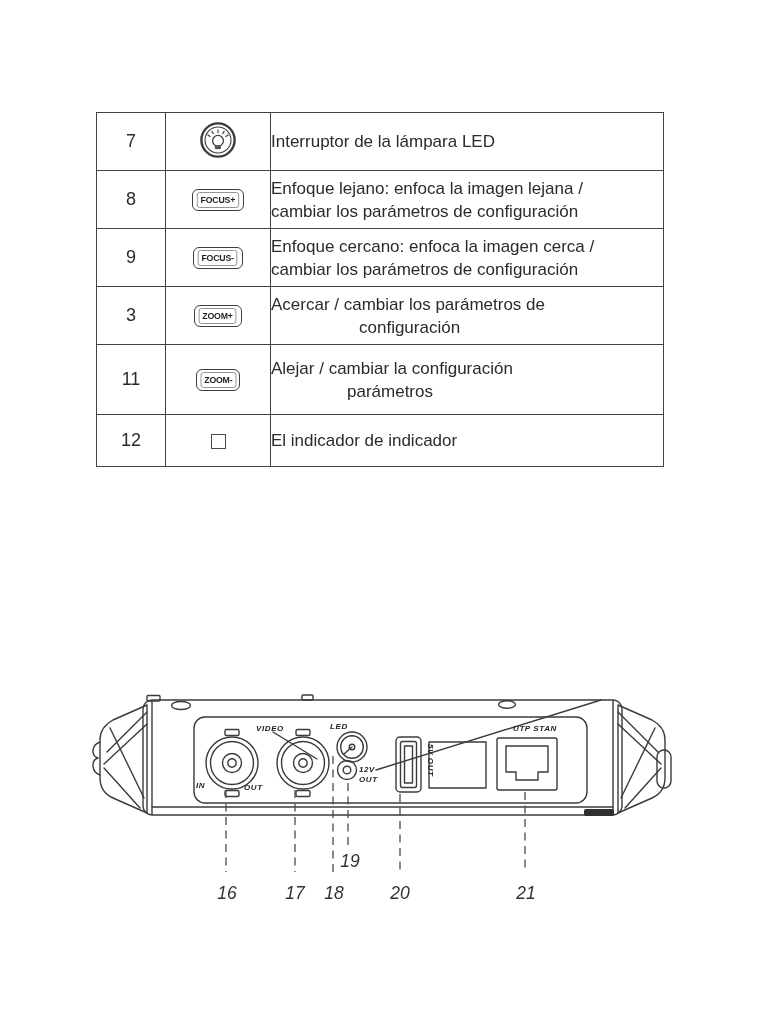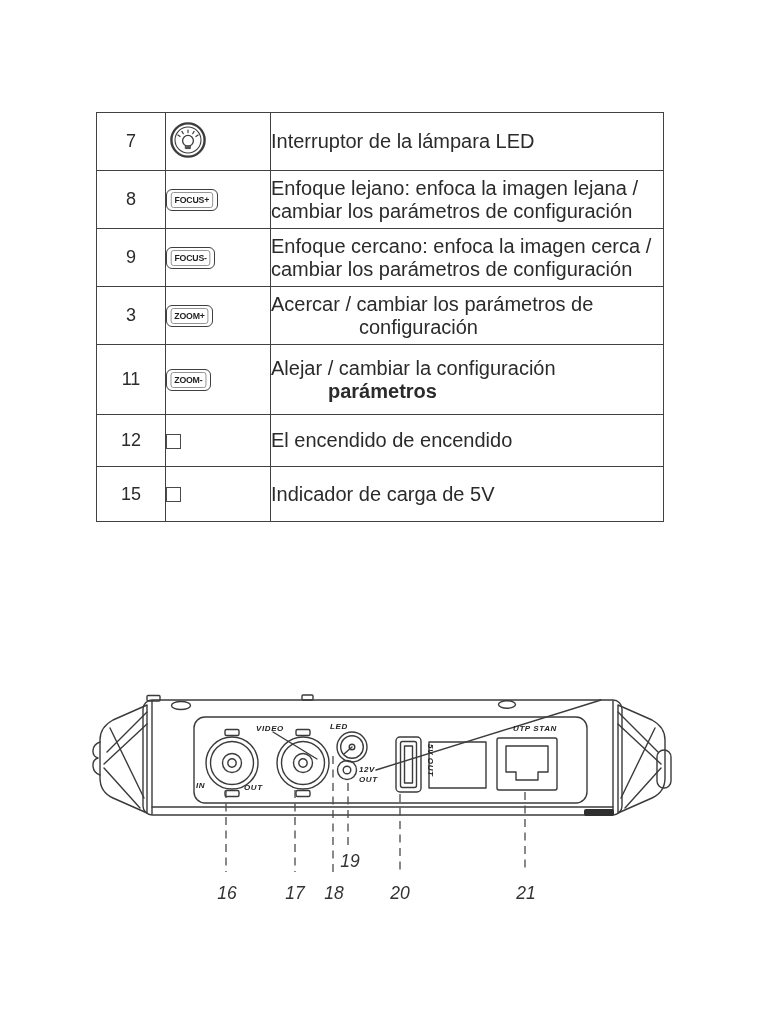--- a/index.html
+++ b/index.html
@@ -9,24 +9,24 @@
   }
   
   .doc-table{
     position:absolute;left:96px;top:112px;width:567px;
     border-collapse:collapse;table-layout:fixed;
   }
   .doc-table td{
     border:1.2px solid #424242;padding:0;vertical-align:middle;background:#fff;
   }
   .cell-num{text-align:center;font-size:18px;}
-  .cell-icon{margin-top:35px;}
-  .cell-desc{font-size:20px;line-height:23px;padding:6px 8px 6px 14px;}
+  .cell-icon{text-align:center;margin-top:35px;}
+  .cell-desc{font-size:17px;line-height:23px;padding:6px 8px 6px 14px;}
   .indent-lg{margin-left:88px;}
-  .indent-md{margin-left:57px;font-weight:bold;}
+  .indent-md{margin-left:76px;}
   
   .keycap{display:inline-block;border:1.6px solid #3f3f3f;border-radius:6px;padding:2px;background:#fff;vertical-align:middle;}
   .keycap-inner{display:block;border:1px solid #909090;border-radius:3px;padding:1px 3px 2px;
     font-weight:bold;font-size:9.5px;letter-spacing:-0.2px;color:#1f1f1f;white-space:nowrap;transform:scaleX(.92);}
   
   .ind-square{display:inline-block;width:13px;height:13px;border:1.6px solid #4a4a4a;background:#fff;vertical-align:middle;}
   .led-btn{display:inline-block;line-height:0;}
   
   .diagram{position:absolute;left:0;top:680px;width:768px;height:240px;font-style:italic;}
   .diagram svg{display:block;}
@@ -93,28 +93,21 @@
       <td class="cell-icon"><span class="keycap"><span class="keycap-inner">ZOOM-</span></span></td>
       <td class="cell-desc">
         <div>Alejar / cambiar la configuración</div>
         <div class="indent-md">parámetros</div>
       </td>
     </tr>
     <tr style="height:52px">
       <td class="cell-num">12</td>
       <td class="cell-icon"><span class="ind-square"></span></td>
       <td class="cell-desc">
-          <div>El encendido de encendido</div>
-        </td>
-    </tr>
-    <tr style="height:55px">
-      <td class="cell-num">15</td>
-      <td class="cell-icon"><span class="ind-square"></span></td>
-      <td class="cell-desc">
-          <div>Indicador de carga de 5V</div>
+          <div>El indicador de indicador</div>
         </td>
     </tr>
   </tbody>
 </table>
 
 <div class="diagram">
 <svg width="768" height="240" viewBox="0 0 768 240">
 
   <g>
     <rect class="st" x="143" y="20" width="479" height="115" rx="9"></rect>

